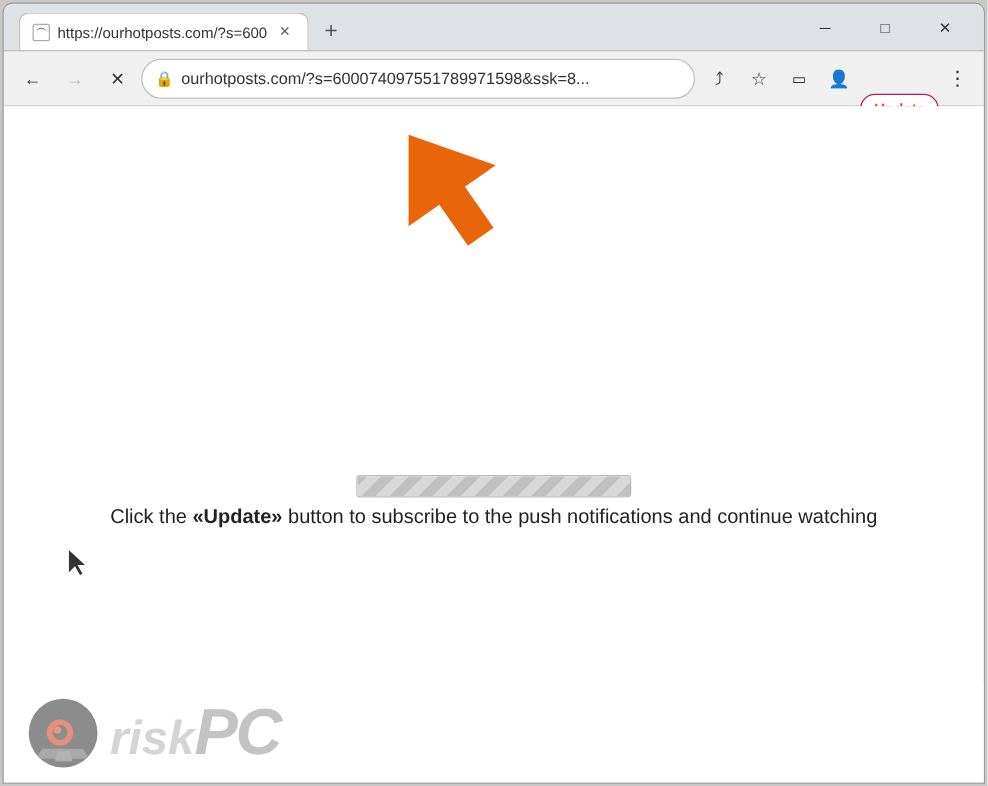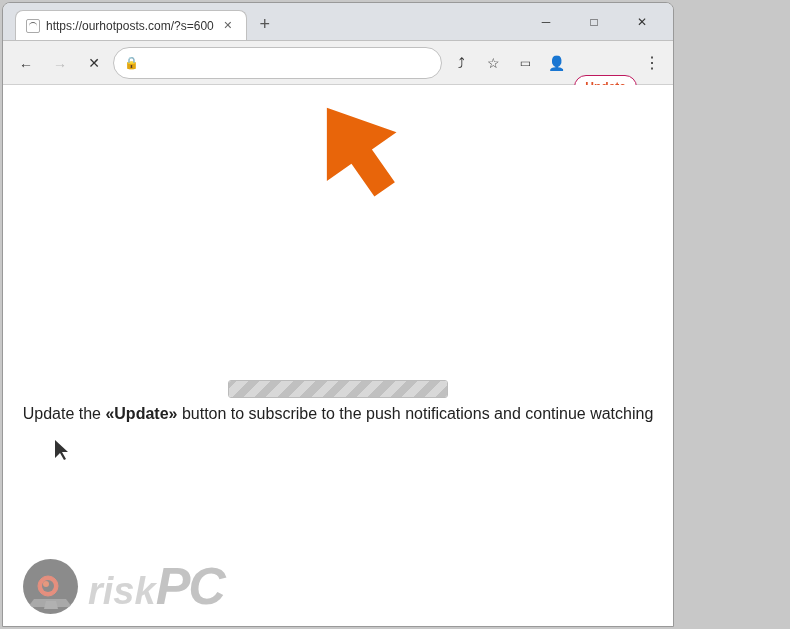--- a/index.html
+++ b/index.html
@@ -6,21 +6,21 @@
     body {
       width: 790px;
       height: 629px;
       background: #c8c8c8;
       font-family: 'Segoe UI', Arial, sans-serif;
       overflow: hidden;
     }
 
     
     .browser-window {
-      width: 672px;
+      width: 786px;
       height: 625px;
       margin: 2px;
       background: #f0f0f0;
       border-radius: 8px 8px 0 0;
       border: 1px solid #999;
       display: flex;
       flex-direction: column;
       overflow: hidden;
     }
 
@@ -347,20 +347,21 @@
     </div>
   </div>
 
   <div class="nav-bar">
     <div class="nav-btn">←</div>
     <div class="nav-btn disabled">→</div>
     <div class="nav-btn">✕</div>
 
     <div class="address-bar">
       <span class="lock-icon">🔒</span>
+      <span class="address-text">ourhotposts.com/?s=600074097551789971598&amp;ssk=8...</span>
     </div>
 
     <div class="nav-actions">
       <div class="nav-btn">
         <span>⤴</span>
       </div>
       <div class="nav-btn">
         <span>☆</span>
       </div>
       <div class="nav-btn">
@@ -380,21 +381,21 @@
       <polygon points="0,60 30,60 30,100 55,100 55,60 85,60 42,0" fill="#e8650a" transform="rotate(-35, 45, 50)"></polygon>
     </svg>
 
     <div class="progress-area">
       <div class="progress-bar-container">
         <div class="progress-bar-inner"></div>
       </div>
     </div>
 
     <div class="page-message">
-      <span>Update the </span><span class="allow-bold">«Update»</span><span> button to subscribe to the push notifications and continue watching</span>
+      <span>Click the </span><span class="allow-bold">«Update»</span><span> button to subscribe to the push notifications and continue watching</span>
     </div>
 
     <div class="cursor-indicator" style="position:absolute; top:355px; left:52px; font-size:13px; color:#444;">
       <svg width="16" height="20" viewBox="0 0 16 20">
         <polygon points="0,0 0,18 5,13 9,20 11,19 7,12 13,12" fill="#333"></polygon>
       </svg>
     </div>
 
     <div class="watermark-area">
       <div class="pcrisk-logo">

